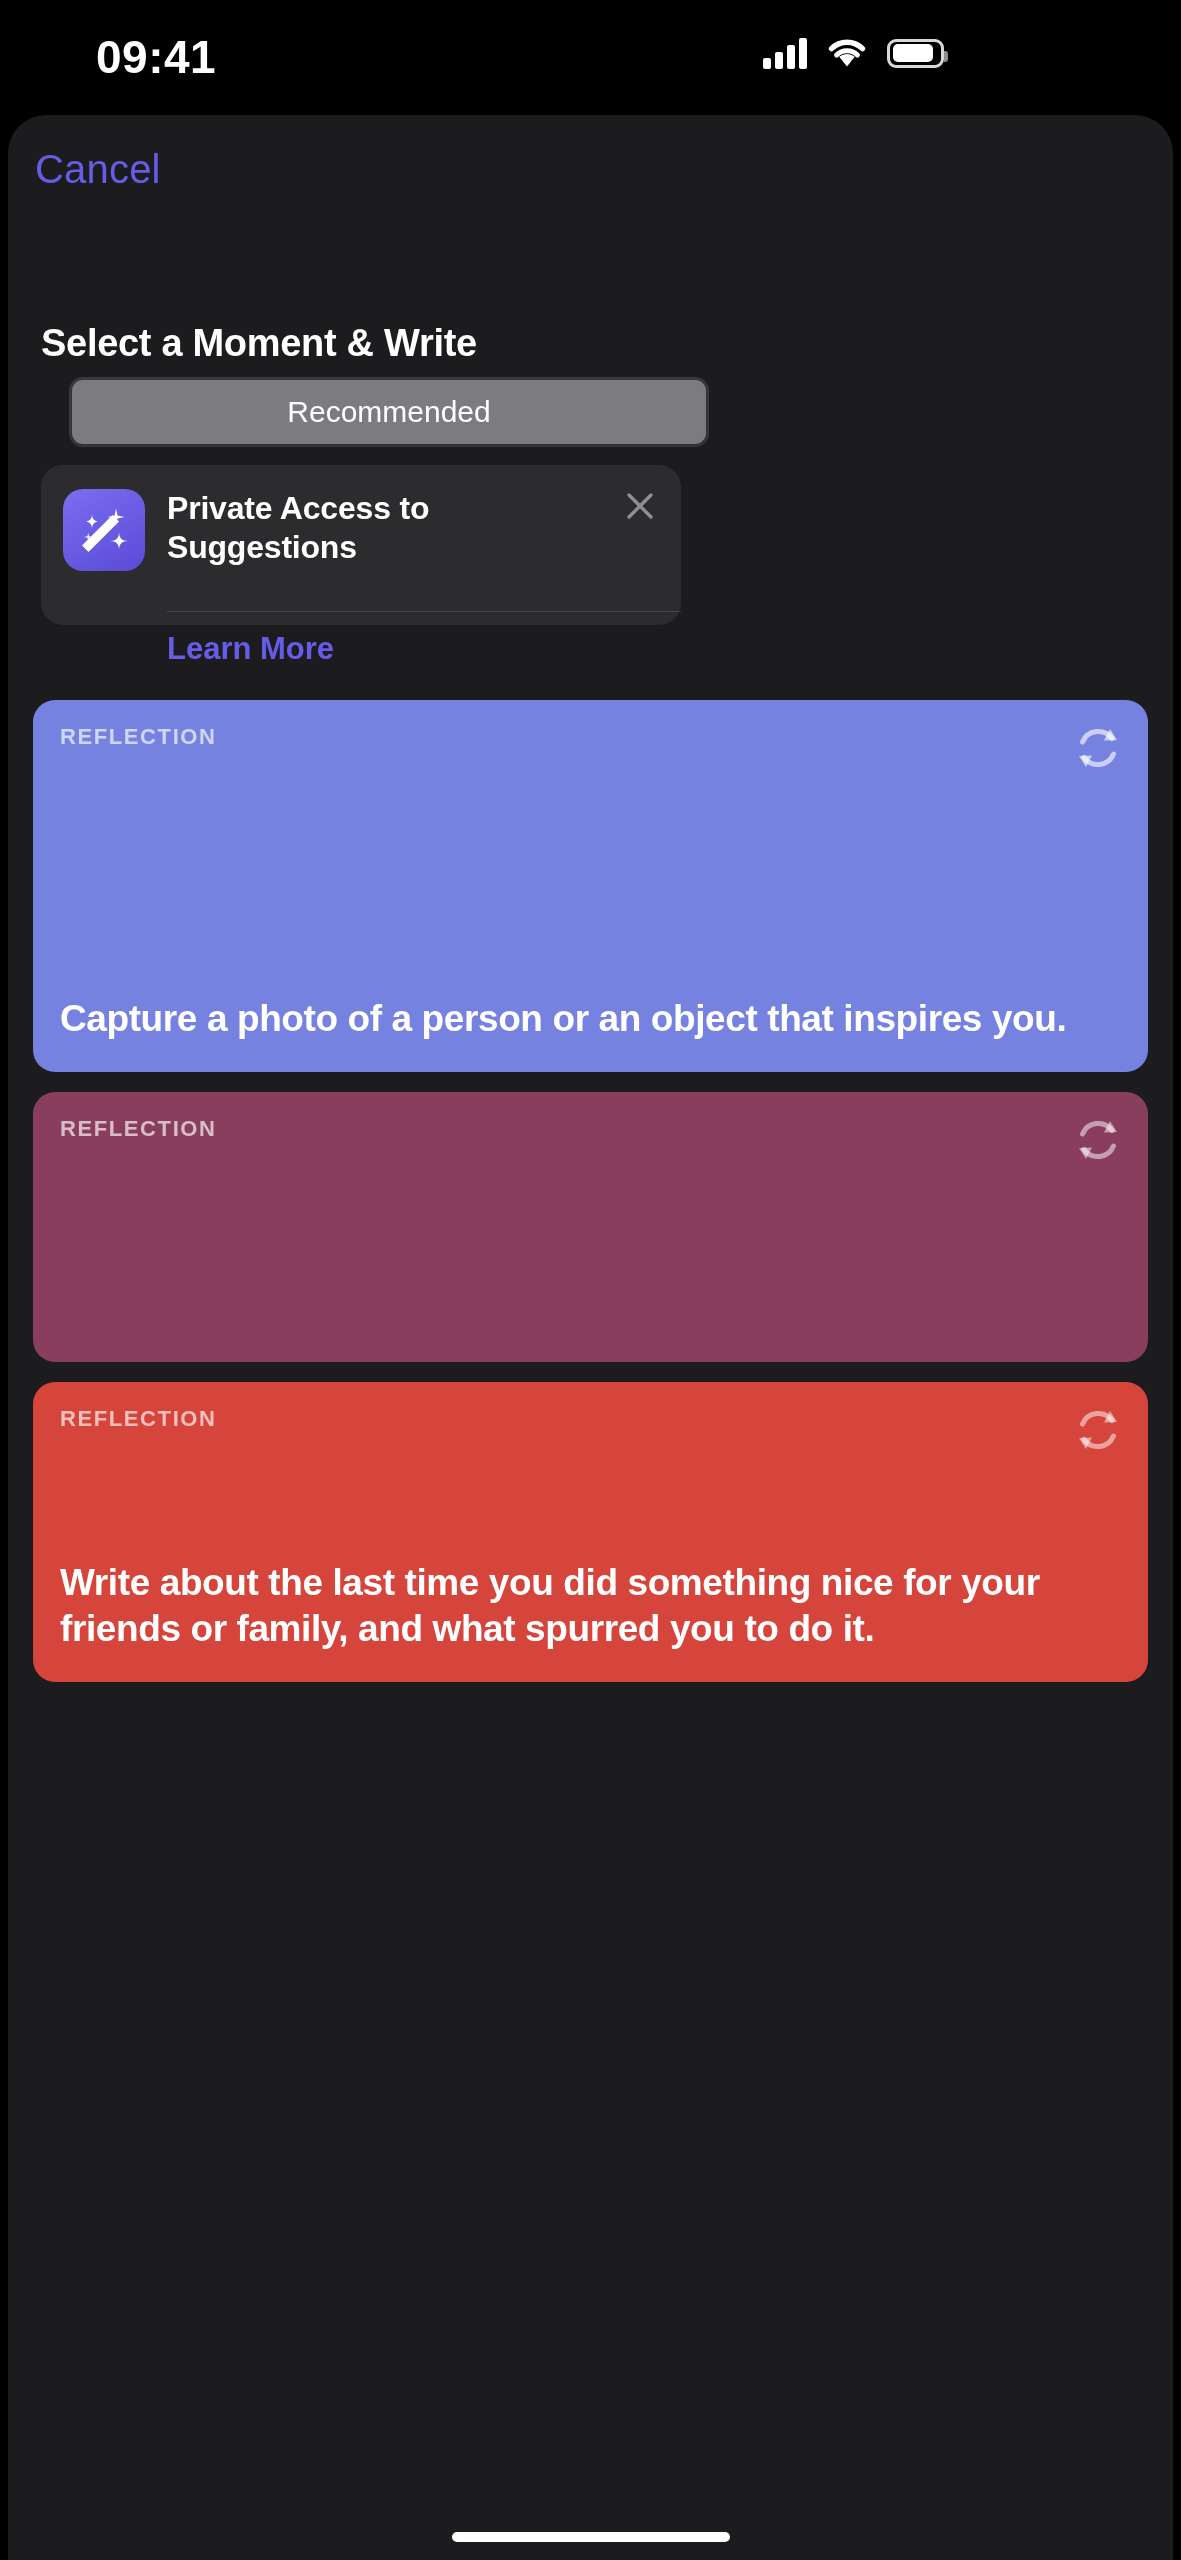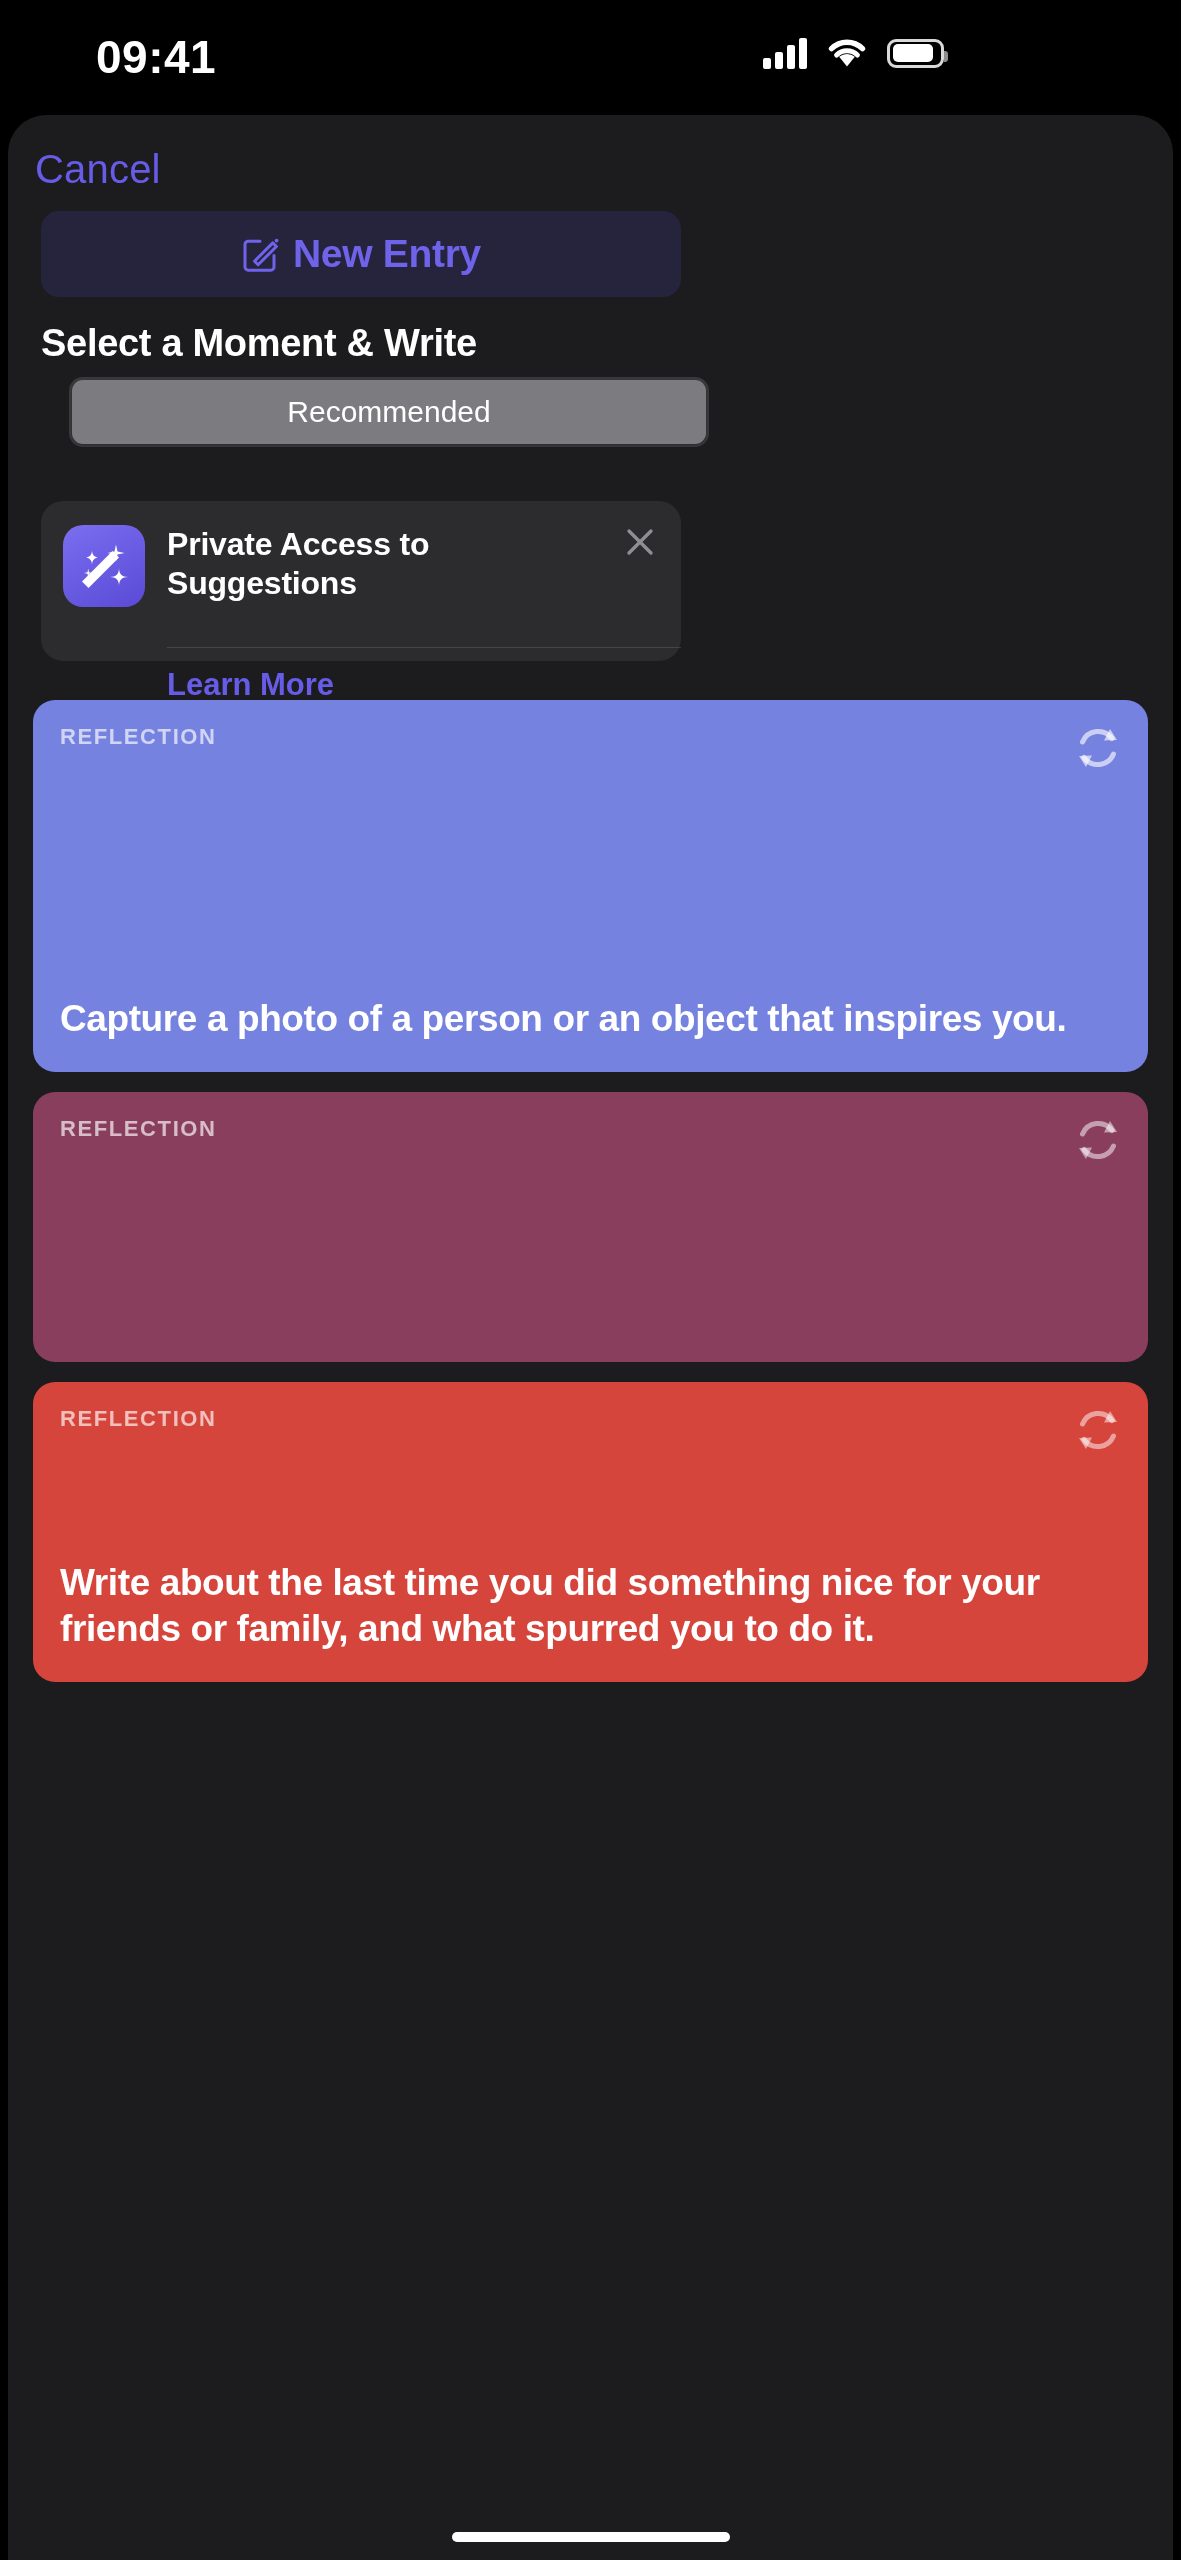--- a/index.html
+++ b/index.html
@@ -82,21 +82,21 @@
   .seg {
     flex:1; display:flex; align-items:center; justify-content:center;
     font-size:30px; color:#fff; border-radius:11px; cursor:pointer;
     border:none; background:transparent; font-family:inherit;
   }
   .seg.active { background:#7c7c80; box-shadow:0 1px 3px rgba(0,0,0,.3); }
 
   
   .info-card {
     position:absolute; left:33px; top:350px; width:640px; height:160px;
-    background:#2c2c2e; border-radius:22px;margin-top:36px;
+    background:#2c2c2e; border-radius:22px;
   }
   .info-top { display:flex; padding:24px 22px 0 22px; position:relative; }
   .magic-ic {
     width:82px; height:82px; flex:0 0 82px; border-radius:20px;
     background:linear-gradient(150deg,#7b6ef0 0%,#5a4ad6 100%);
     position:relative;
   }
   .info-text { padding-left:22px; padding-right:42px; flex:1; }
   .info-title { font-size:32px; font-weight:bold; color:#fff; letter-spacing:-.2px; line-height:1.22; }
   .info-body { font-size:29px; color:#9b9b9f; line-height:1.27; margin-top:5px; letter-spacing:-.2px; }
@@ -162,30 +162,20 @@
       <span class="batt">
           <span style="width:88%"></span>
         </span>
     </div>
   </div>
 
   <div class="sheet">
 
     <button class="cancel-btn">Cancel</button>
 
-    <button class="new-entry">
-      <span class="compose-ic">
-        <svg width="40" height="40" viewBox="0 0 40 40">
-          <path d="M33 21.5 V33 a3.2 3.2 0 0 1-3.2 3.2 H7.2 A3.2 3.2 0 0 1 4 33 V10.4 A3.2 3.2 0 0 1 7.2 7.2 H19" stroke="#6f63ea" stroke-width="3" fill="none" stroke-linecap="round" stroke-linejoin="round"></path>
-          <path d="M13.5 27.2 L31.8 8.9 L35.4 12.5 L17.1 30.8 Z" stroke="#6f63ea" stroke-width="3" fill="none" stroke-linejoin="round"></path>
-          <circle cx="35.6" cy="6.6" r="1.9" fill="#6f63ea"></circle>
-        </svg>
-      </span>
-      <span class="lbl">New Entry</span>
-    </button>
 
     <div class="sec-title">Select a Moment &amp; Write</div>
 
     <div class="segmented">
       <button class="seg active">Recommended</button>
     </div>
 
     <div class="info-card">
       <div class="info-top">
         <div class="magic-ic">

